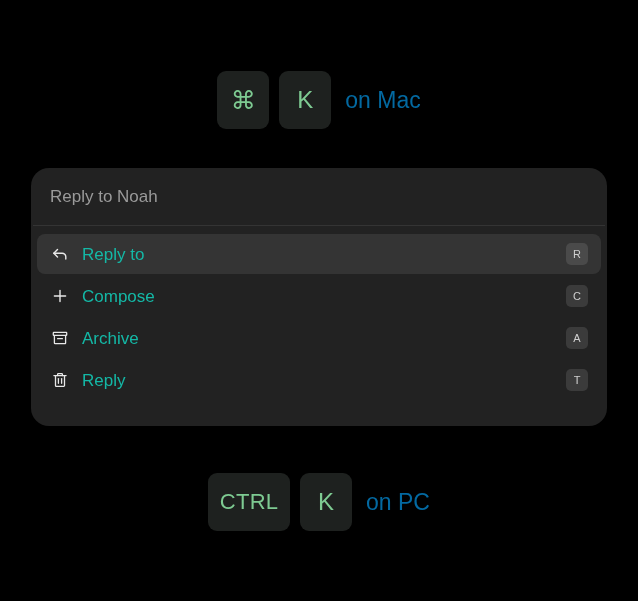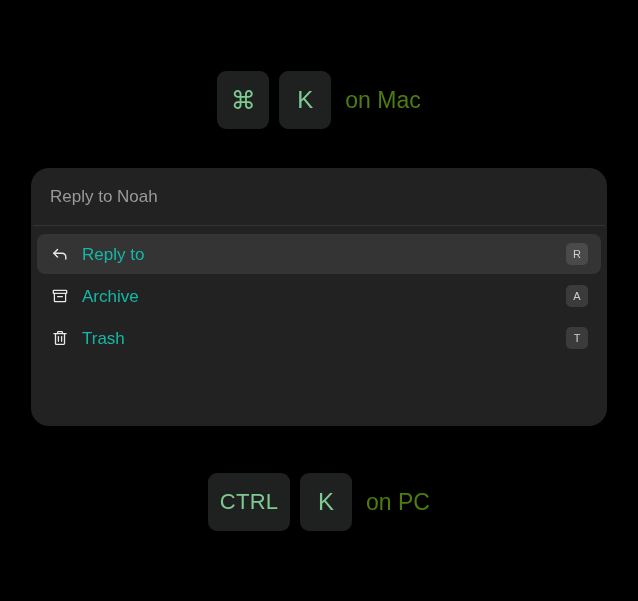--- a/index.html
+++ b/index.html
@@ -42,21 +42,21 @@
     line-height: 1;
     letter-spacing: 0.3px;
   }
   .keycap.cmd   { font-size: 25px; }
   .keycap.kkey  { font-size: 24px; font-weight: 400; }
   .keycap.ctrl  { font-size: 22px; min-width: 82px; }
 
   .keygap { width: 10px; }
 
   .platform-label {
-    color: #4d7c0f;
+    color: #0369a1;
     font-size: 23px;
     margin-left: 14px;
     line-height: 1;
     white-space: nowrap;
   }
 
   
   #command-palette {
     position: absolute;
     left: 31px;
@@ -168,20 +168,30 @@
       <span class="row-icon">
         <svg width="18" height="18" viewBox="0 0 18 18" fill="none" stroke="currentColor" stroke-width="1.4" stroke-linecap="round" stroke-linejoin="round">
           <polyline points="6.5,4.5 2.8,8.2 6.5,11.9"></polyline>
           <path d="M2.8 8.2 H11.2 a3.6 3.6 0 0 1 3.6 3.6 V14"></path>
         </svg>
       </span>
       <span class="row-label">Reply to</span>
       <span class="row-shortcut">R</span>
     </div>
 
+    <div class="palette-row">
+      <span class="row-icon">
+        <svg width="18" height="18" viewBox="0 0 18 18" fill="none" stroke="currentColor" stroke-width="1.4" stroke-linecap="round">
+          <line x1="9" y1="3.4" x2="9" y2="14.6"></line>
+          <line x1="3.4" y1="9" x2="14.6" y2="9"></line>
+        </svg>
+      </span>
+      <span class="row-label">Compose</span>
+      <span class="row-shortcut">C</span>
+    </div>
 
     <div class="palette-row">
       <span class="row-icon">
         <svg width="18" height="18" viewBox="0 0 18 18" fill="none" stroke="currentColor" stroke-width="1.3" stroke-linecap="round" stroke-linejoin="round">
           <rect x="2.3" y="3.3" width="13.4" height="3.1" rx="0.6"></rect>
           <path d="M3.4 6.4 V14 a0.7 0.7 0 0 0 0.7 0.7 H13.9 a0.7 0.7 0 0 0 0.7 -0.7 V6.4"></path>
           <line x1="6.6" y1="9.7" x2="11.4" y2="9.7"></line>
         </svg>
       </span>
       <span class="row-label">Archive</span>
@@ -191,21 +201,21 @@
     <div class="palette-row">
       <span class="row-icon">
         <svg width="18" height="18" viewBox="0 0 18 18" fill="none" stroke="currentColor" stroke-width="1.3" stroke-linecap="round" stroke-linejoin="round">
           <line x1="2.9" y1="4.6" x2="15.1" y2="4.6"></line>
           <path d="M6.6 4.6 V3.3 a0.7 0.7 0 0 1 0.7 -0.7 H10.7 a0.7 0.7 0 0 1 0.7 0.7 V4.6"></path>
           <path d="M4.5 4.6 V14.4 a0.9 0.9 0 0 0 0.9 0.9 H12.6 a0.9 0.9 0 0 0 0.9 -0.9 V4.6"></path>
           <line x1="7.4" y1="7.6" x2="7.4" y2="12.3"></line>
           <line x1="10.6" y1="7.6" x2="10.6" y2="12.3"></line>
         </svg>
       </span>
-      <span class="row-label">Trash</span>
+      <span class="row-label">Reply</span>
       <span class="row-shortcut">T</span>
     </div>
 
   </div>
 </div>
 
 <div class="keyrow" id="pc-shortcut-row">
   <div class="keycap ctrl">CTRL</div>
   <div class="keygap"></div>
   <div class="keycap kkey">K</div>

